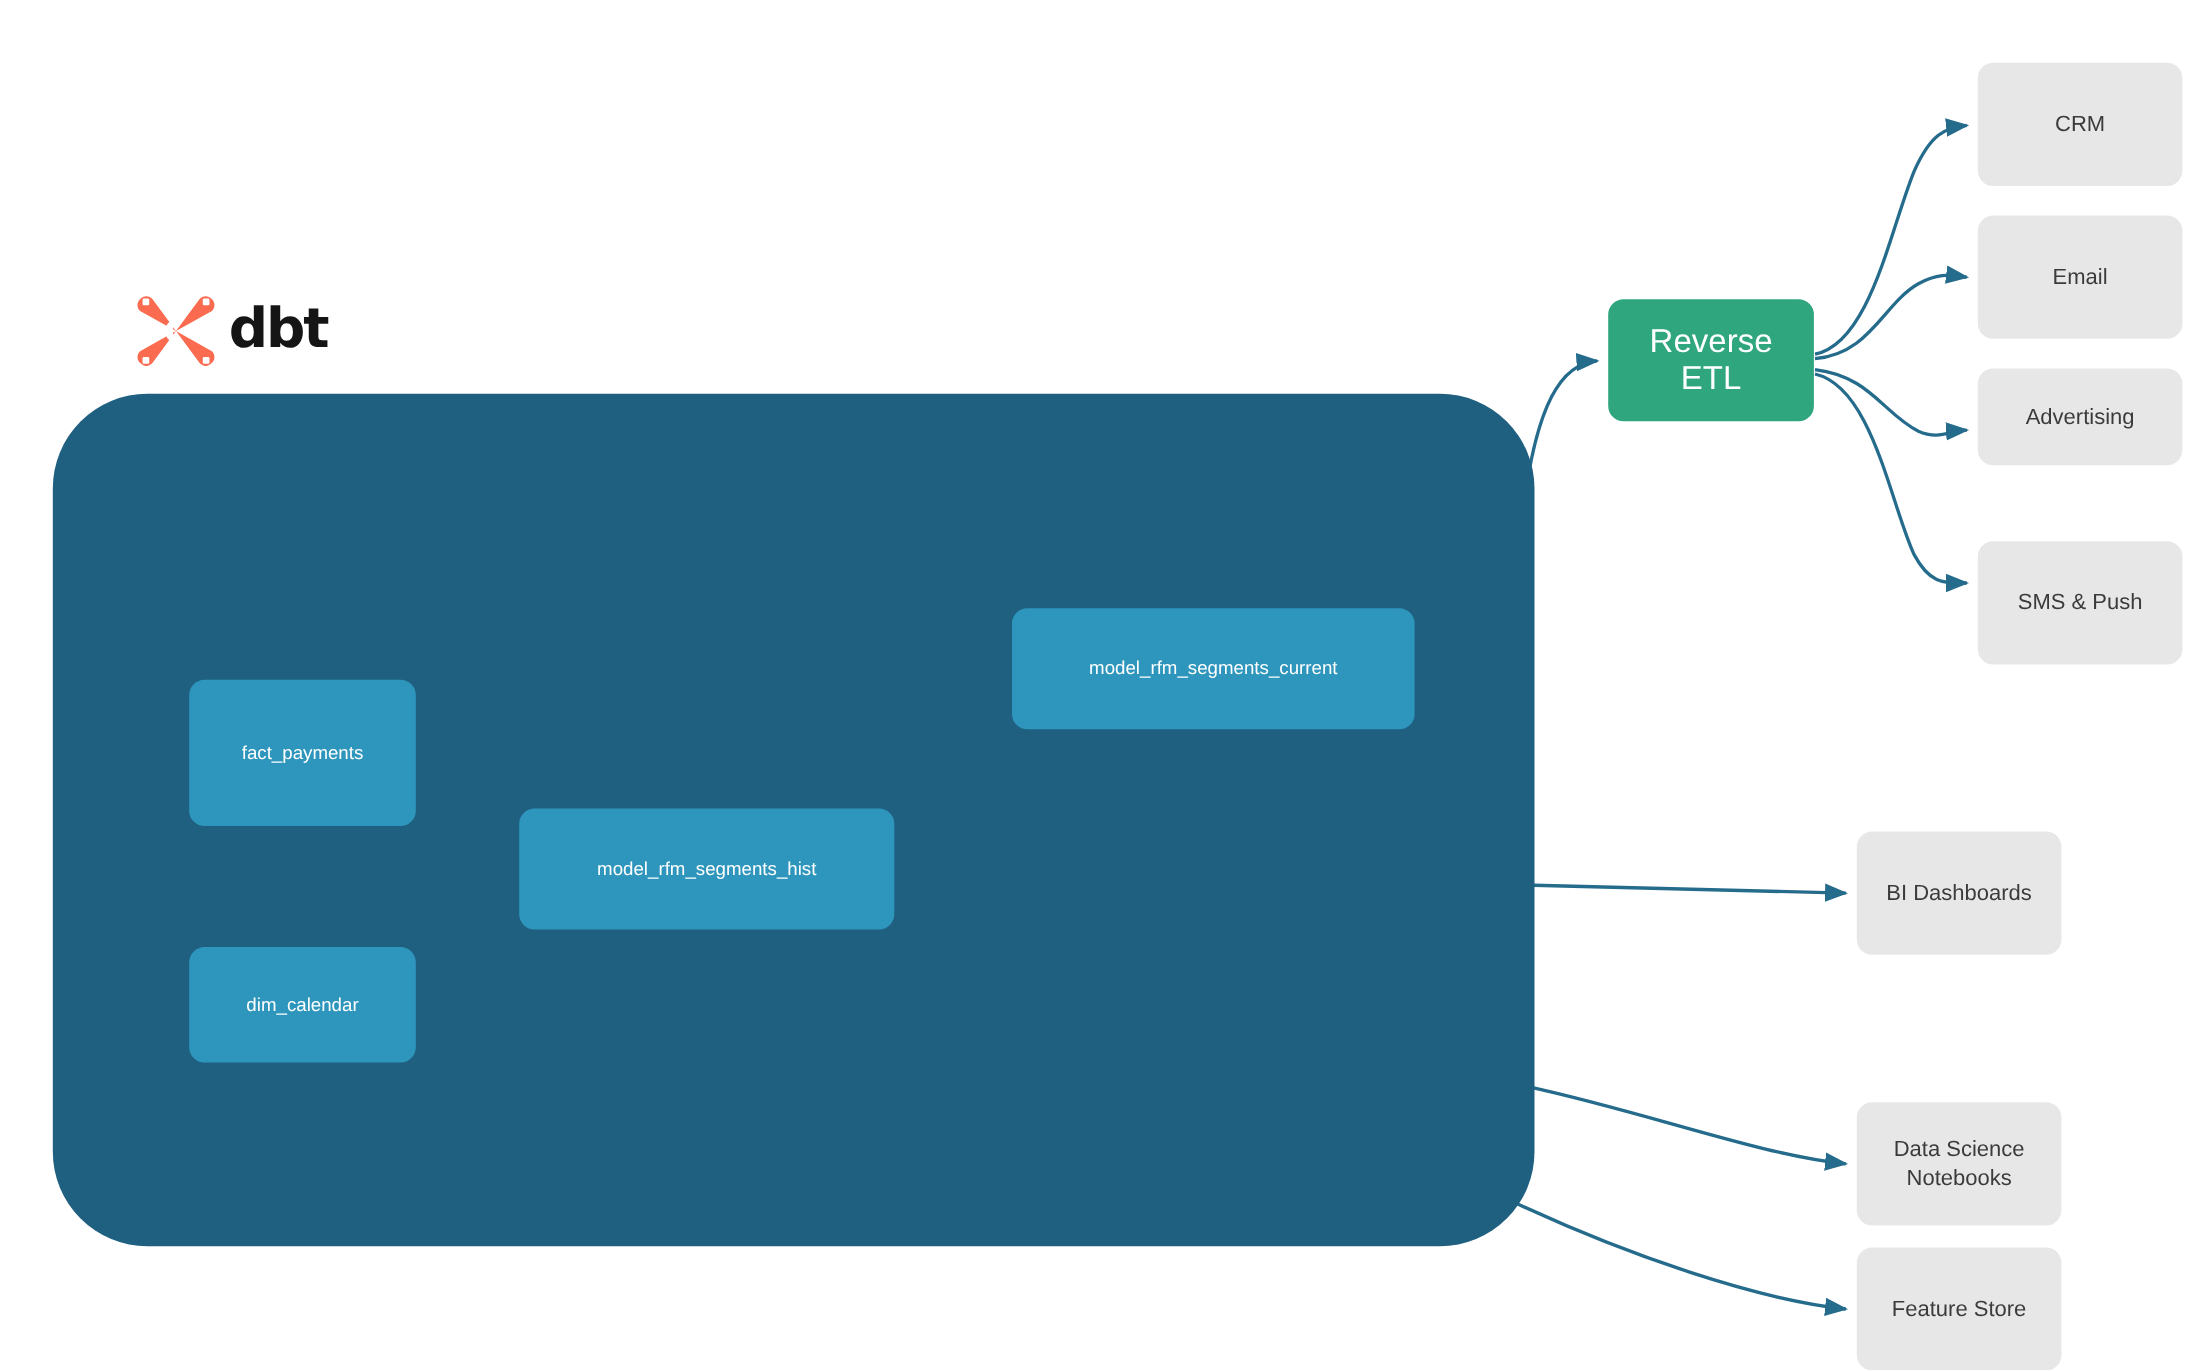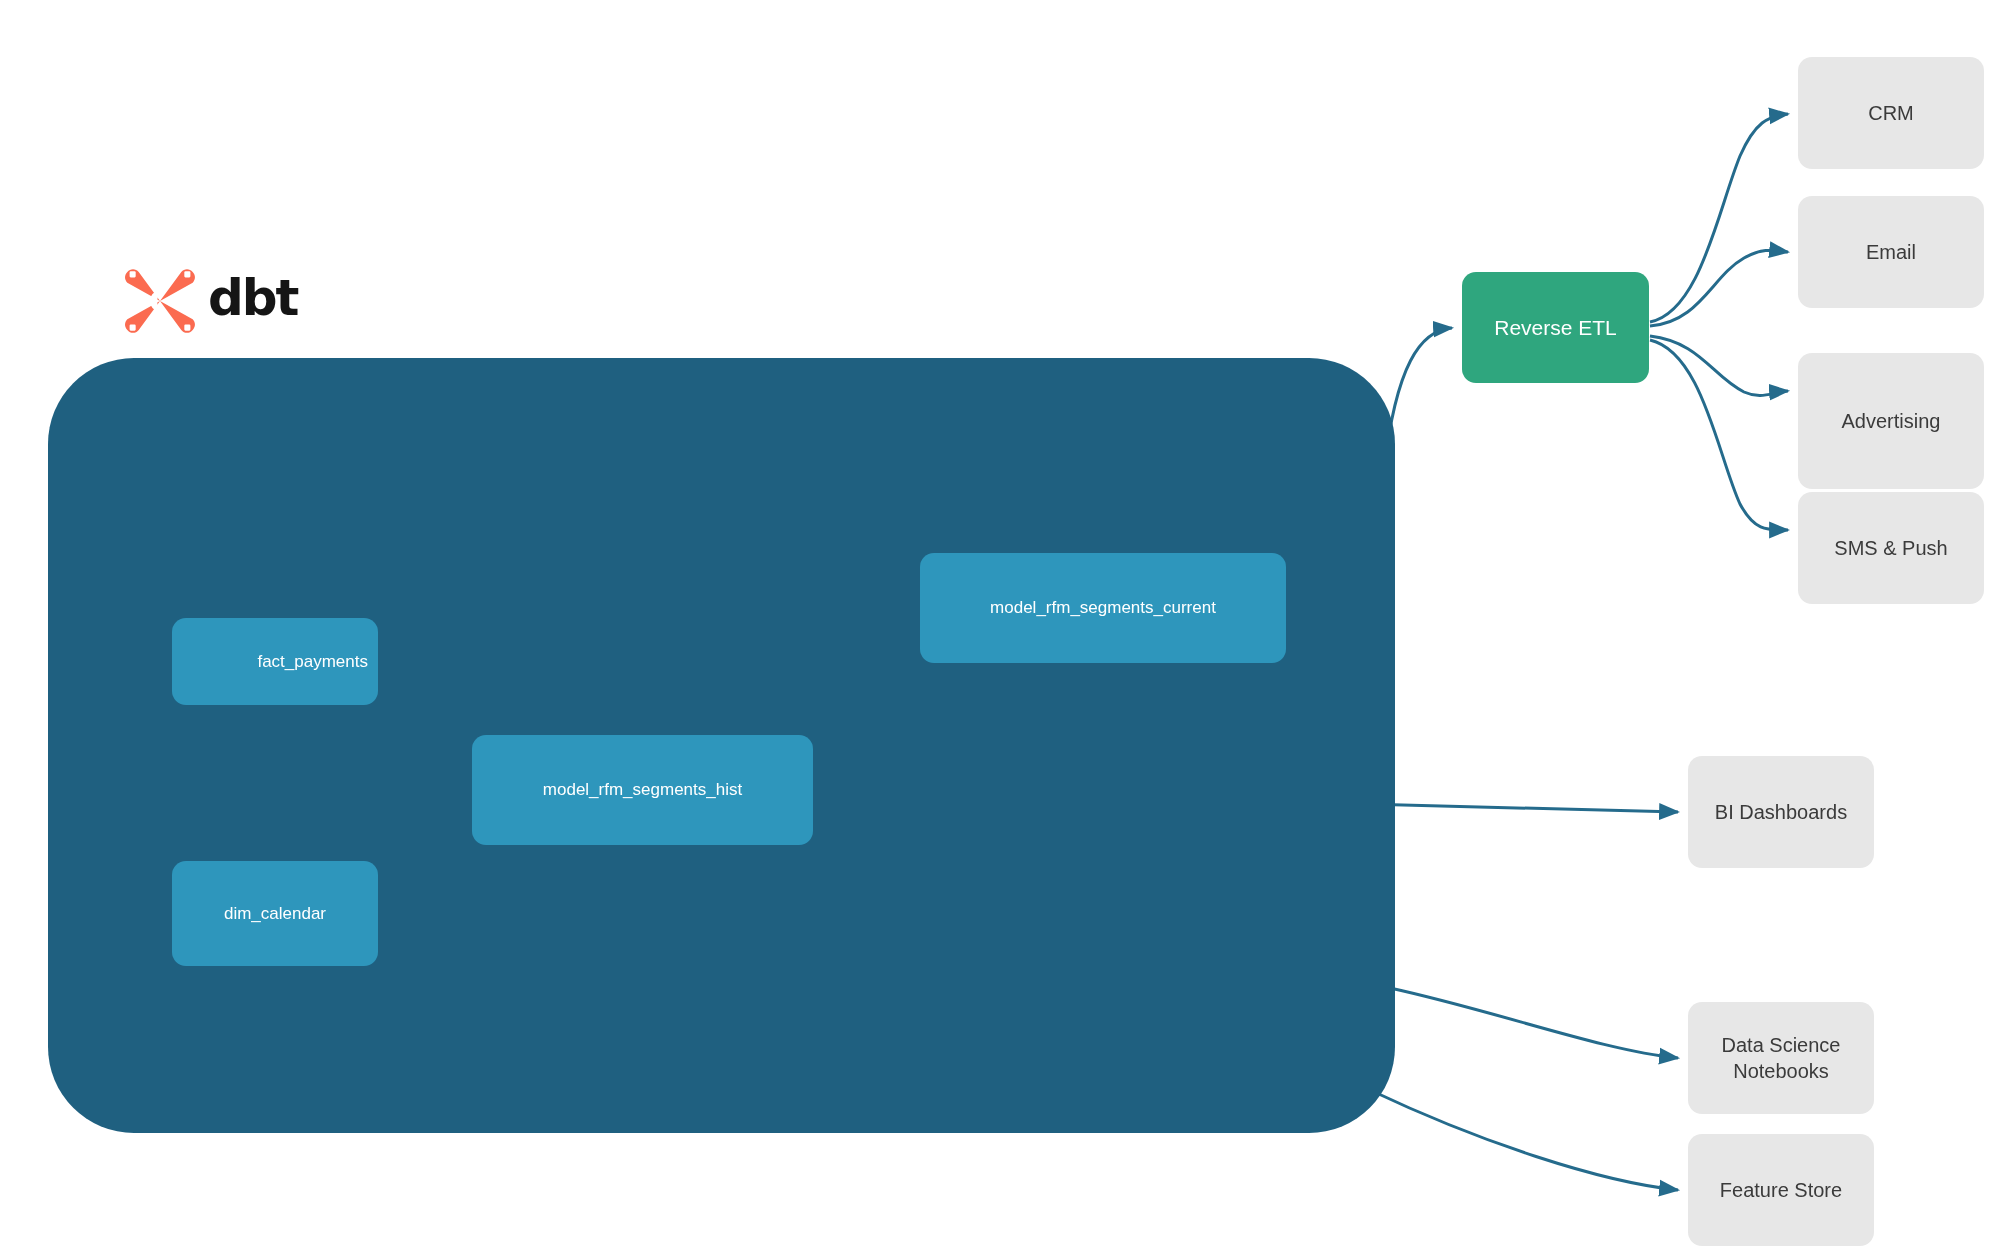--- a/index.html
+++ b/index.html
@@ -78,43 +78,43 @@
   .node-model {
     background: #2E96BC;
     border-radius: 14px;
     color: #ffffff;
     font-size: 17px;
   }
   .node-green {
     background: #2FA67E;
     border-radius: 14px;
     color: #ffffff;
-    font-size: 21px;
+    font-size: 30px;
   }
   .node-gray {
     background: #E7E7E7;
     border-radius: 14px;
     color: #3B3B3B;
     font-size: 20px;
     line-height: 1.32;
   }
 
   
-  #n-fact-payments      { left: 172px; top: 618px;  width: 206px; height: 87px; justify-content: flex-end; }
+  #n-fact-payments      { left: 172px; top: 618px;  width: 206px; height: 133px; }
   #n-dim-calendar       { left: 172px; top: 861px;  width: 206px; height: 105px; }
   #n-hist               { left: 472px; top: 735px;  width: 341px; height: 110px; }
   #n-current            { left: 920px; top: 553px;  width: 366px; height: 110px; }
 
   
   #n-reverse-etl        { left: 1462px; top: 272px; width: 187px; height: 111px; }
 
   
   #n-crm                { left: 1798px; top: 57px;  width: 186px; height: 112px; }
   #n-email              { left: 1798px; top: 196px; width: 186px; height: 112px; }
-  #n-advertising        { left: 1798px; top: 353px; width: 186px; height: 136px; }
+  #n-advertising        { left: 1798px; top: 335px; width: 186px; height: 88px; }
   #n-sms-push           { left: 1798px; top: 492px; width: 186px; height: 112px; }
 
   
   #n-bi-dashboards      { left: 1688px; top: 756px;  width: 186px; height: 112px; }
   #n-ds-notebooks       { left: 1688px; top: 1002px; width: 186px; height: 112px; }
   #n-feature-store      { left: 1688px; top: 1134px; width: 186px; height: 112px; justify-content: center; }
 </style>
 </head>
 <body>
 

